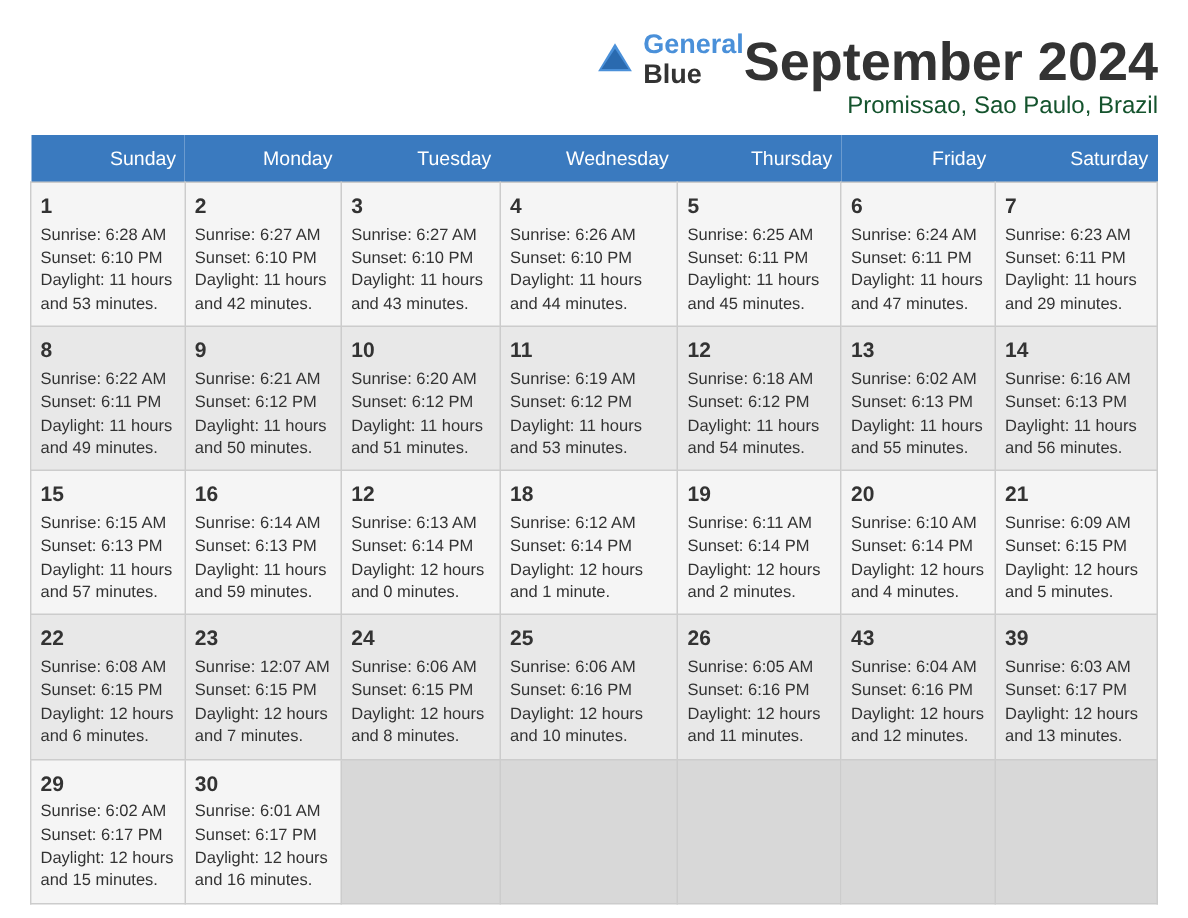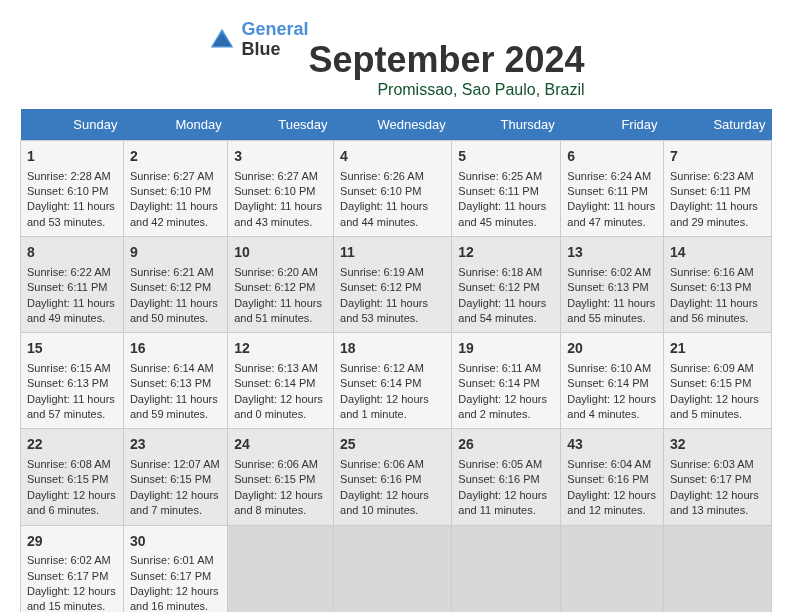--- a/index.html
+++ b/index.html
@@ -5,21 +5,21 @@
     * { box-sizing: border-box; margin: 0; padding: 0; }
     body {
       font-family: Arial, sans-serif;
       background: #fff;
       width: 792px;
       min-height: 612px;
       padding: 20px;
     }
     .header {
       display: flex;
-      justify-content: center;
+      justify-content: flex-end;
       align-items: flex-start;
       margin-bottom: 10px;
     }
     .logo {
       display: flex;
       align-items: center;
       gap: 4px;
     }
     .logo-text {
       font-size: 18px;
@@ -29,21 +29,20 @@
     }
     .logo-text span {
       color: #4a90d9;
     }
     .logo-icon {
       width: 30px;
       height: 30px;
     }
     .title-block {
       text-align: right;
-      margin-top: 19px;
     }
     .main-title {
       font-size: 36px;
       font-weight: bold;
       color: #333;
     }
     .subtitle {
       font-size: 16px;
       color: #14532d;
     }
@@ -117,21 +116,21 @@
       <th>Wednesday</th>
       <th>Thursday</th>
       <th>Friday</th>
       <th>Saturday</th>
     </tr>
   </thead>
   <tbody id="calendar-body">
   <tr>
         <td>
         <span class="day-num">1</span>
-        <span>Sunrise: 2:28 AM</span><br>
+        <span>Sunrise: 6:28 AM</span><br>
         <span>Sunset: 6:10 PM</span><br>
         <span>Daylight: 11 hours and 53 minutes.</span>
       </td>
         <td>
         <span class="day-num">2</span>
         <span>Sunrise: 6:27 AM</span><br>
         <span>Sunset: 6:10 PM</span><br>
         <span>Daylight: 11 hours and 42 minutes.</span>
       </td>
         <td>
@@ -284,21 +283,21 @@
         <span>Sunset: 6:16 PM</span><br>
         <span>Daylight: 12 hours and 11 minutes.</span>
       </td>
         <td>
         <span class="day-num">43</span>
         <span>Sunrise: 6:04 AM</span><br>
         <span>Sunset: 6:16 PM</span><br>
         <span>Daylight: 12 hours and 12 minutes.</span>
       </td>
         <td>
-        <span class="day-num">32</span>
+        <span class="day-num">39</span>
         <span>Sunrise: 6:03 AM</span><br>
         <span>Sunset: 6:17 PM</span><br>
         <span>Daylight: 12 hours and 13 minutes.</span>
       </td>
       </tr>
       <tr>
         <td>
         <span class="day-num">29</span>
         <span>Sunrise: 6:02 AM</span><br>
         <span>Sunset: 6:17 PM</span><br>

